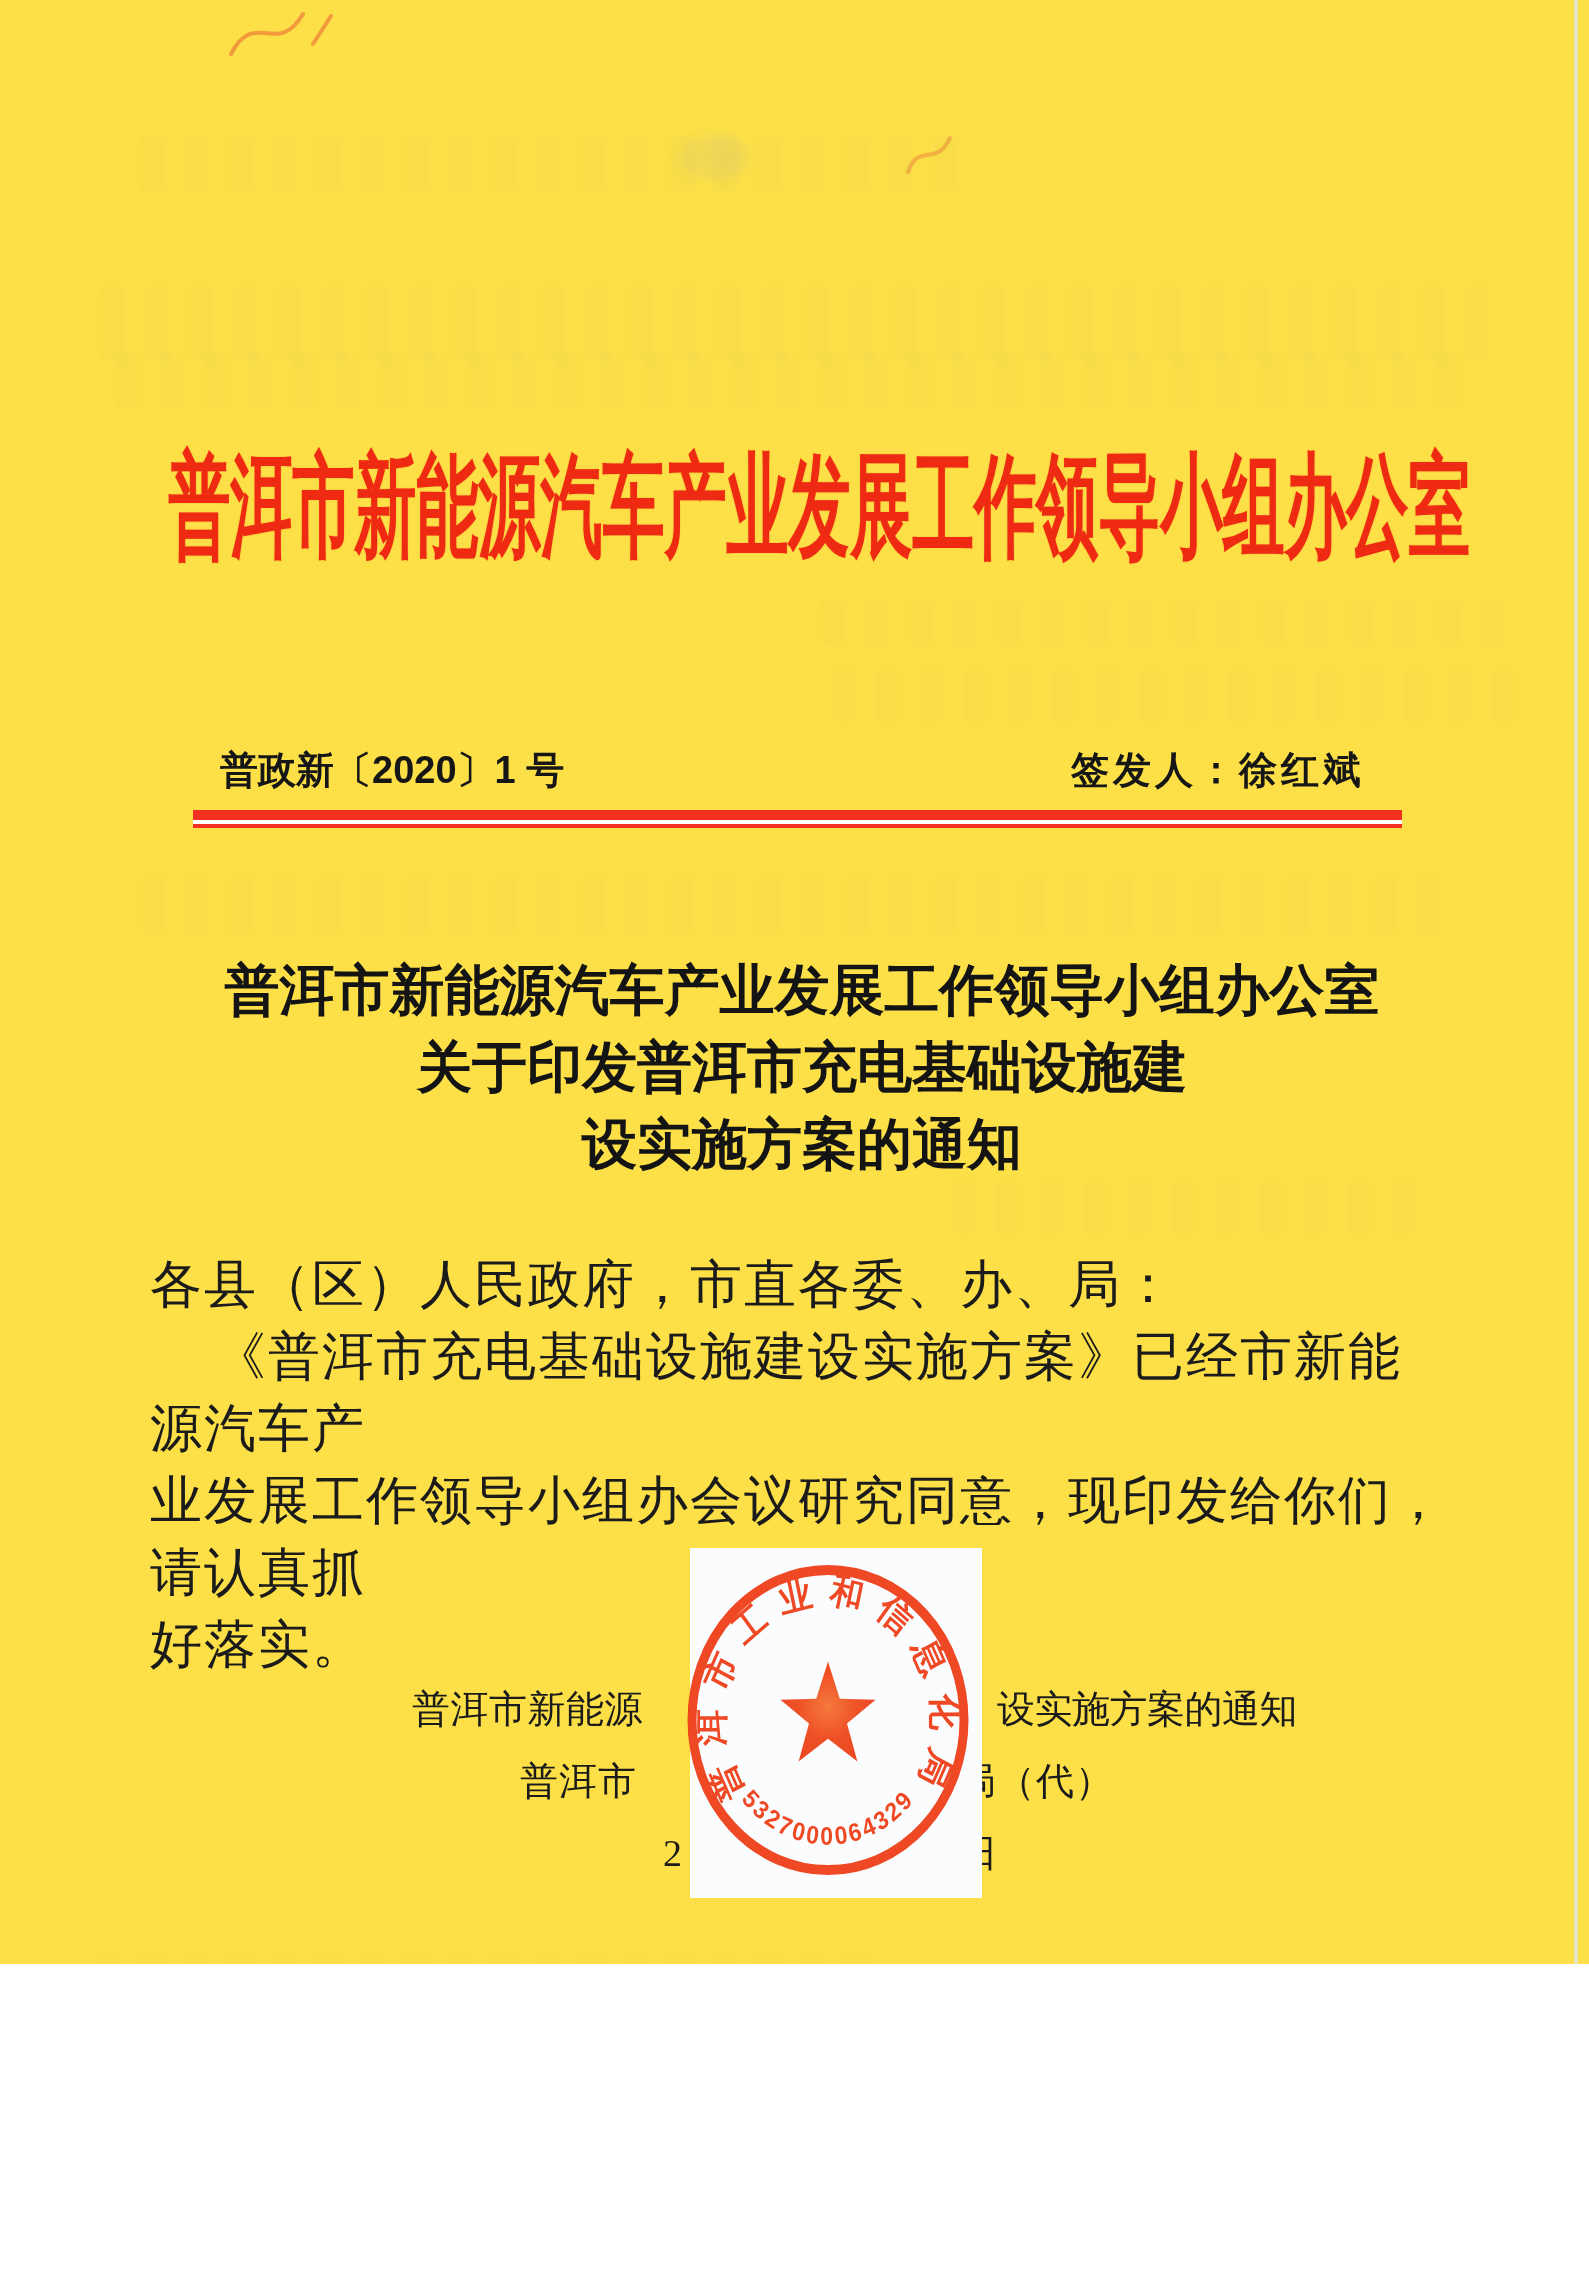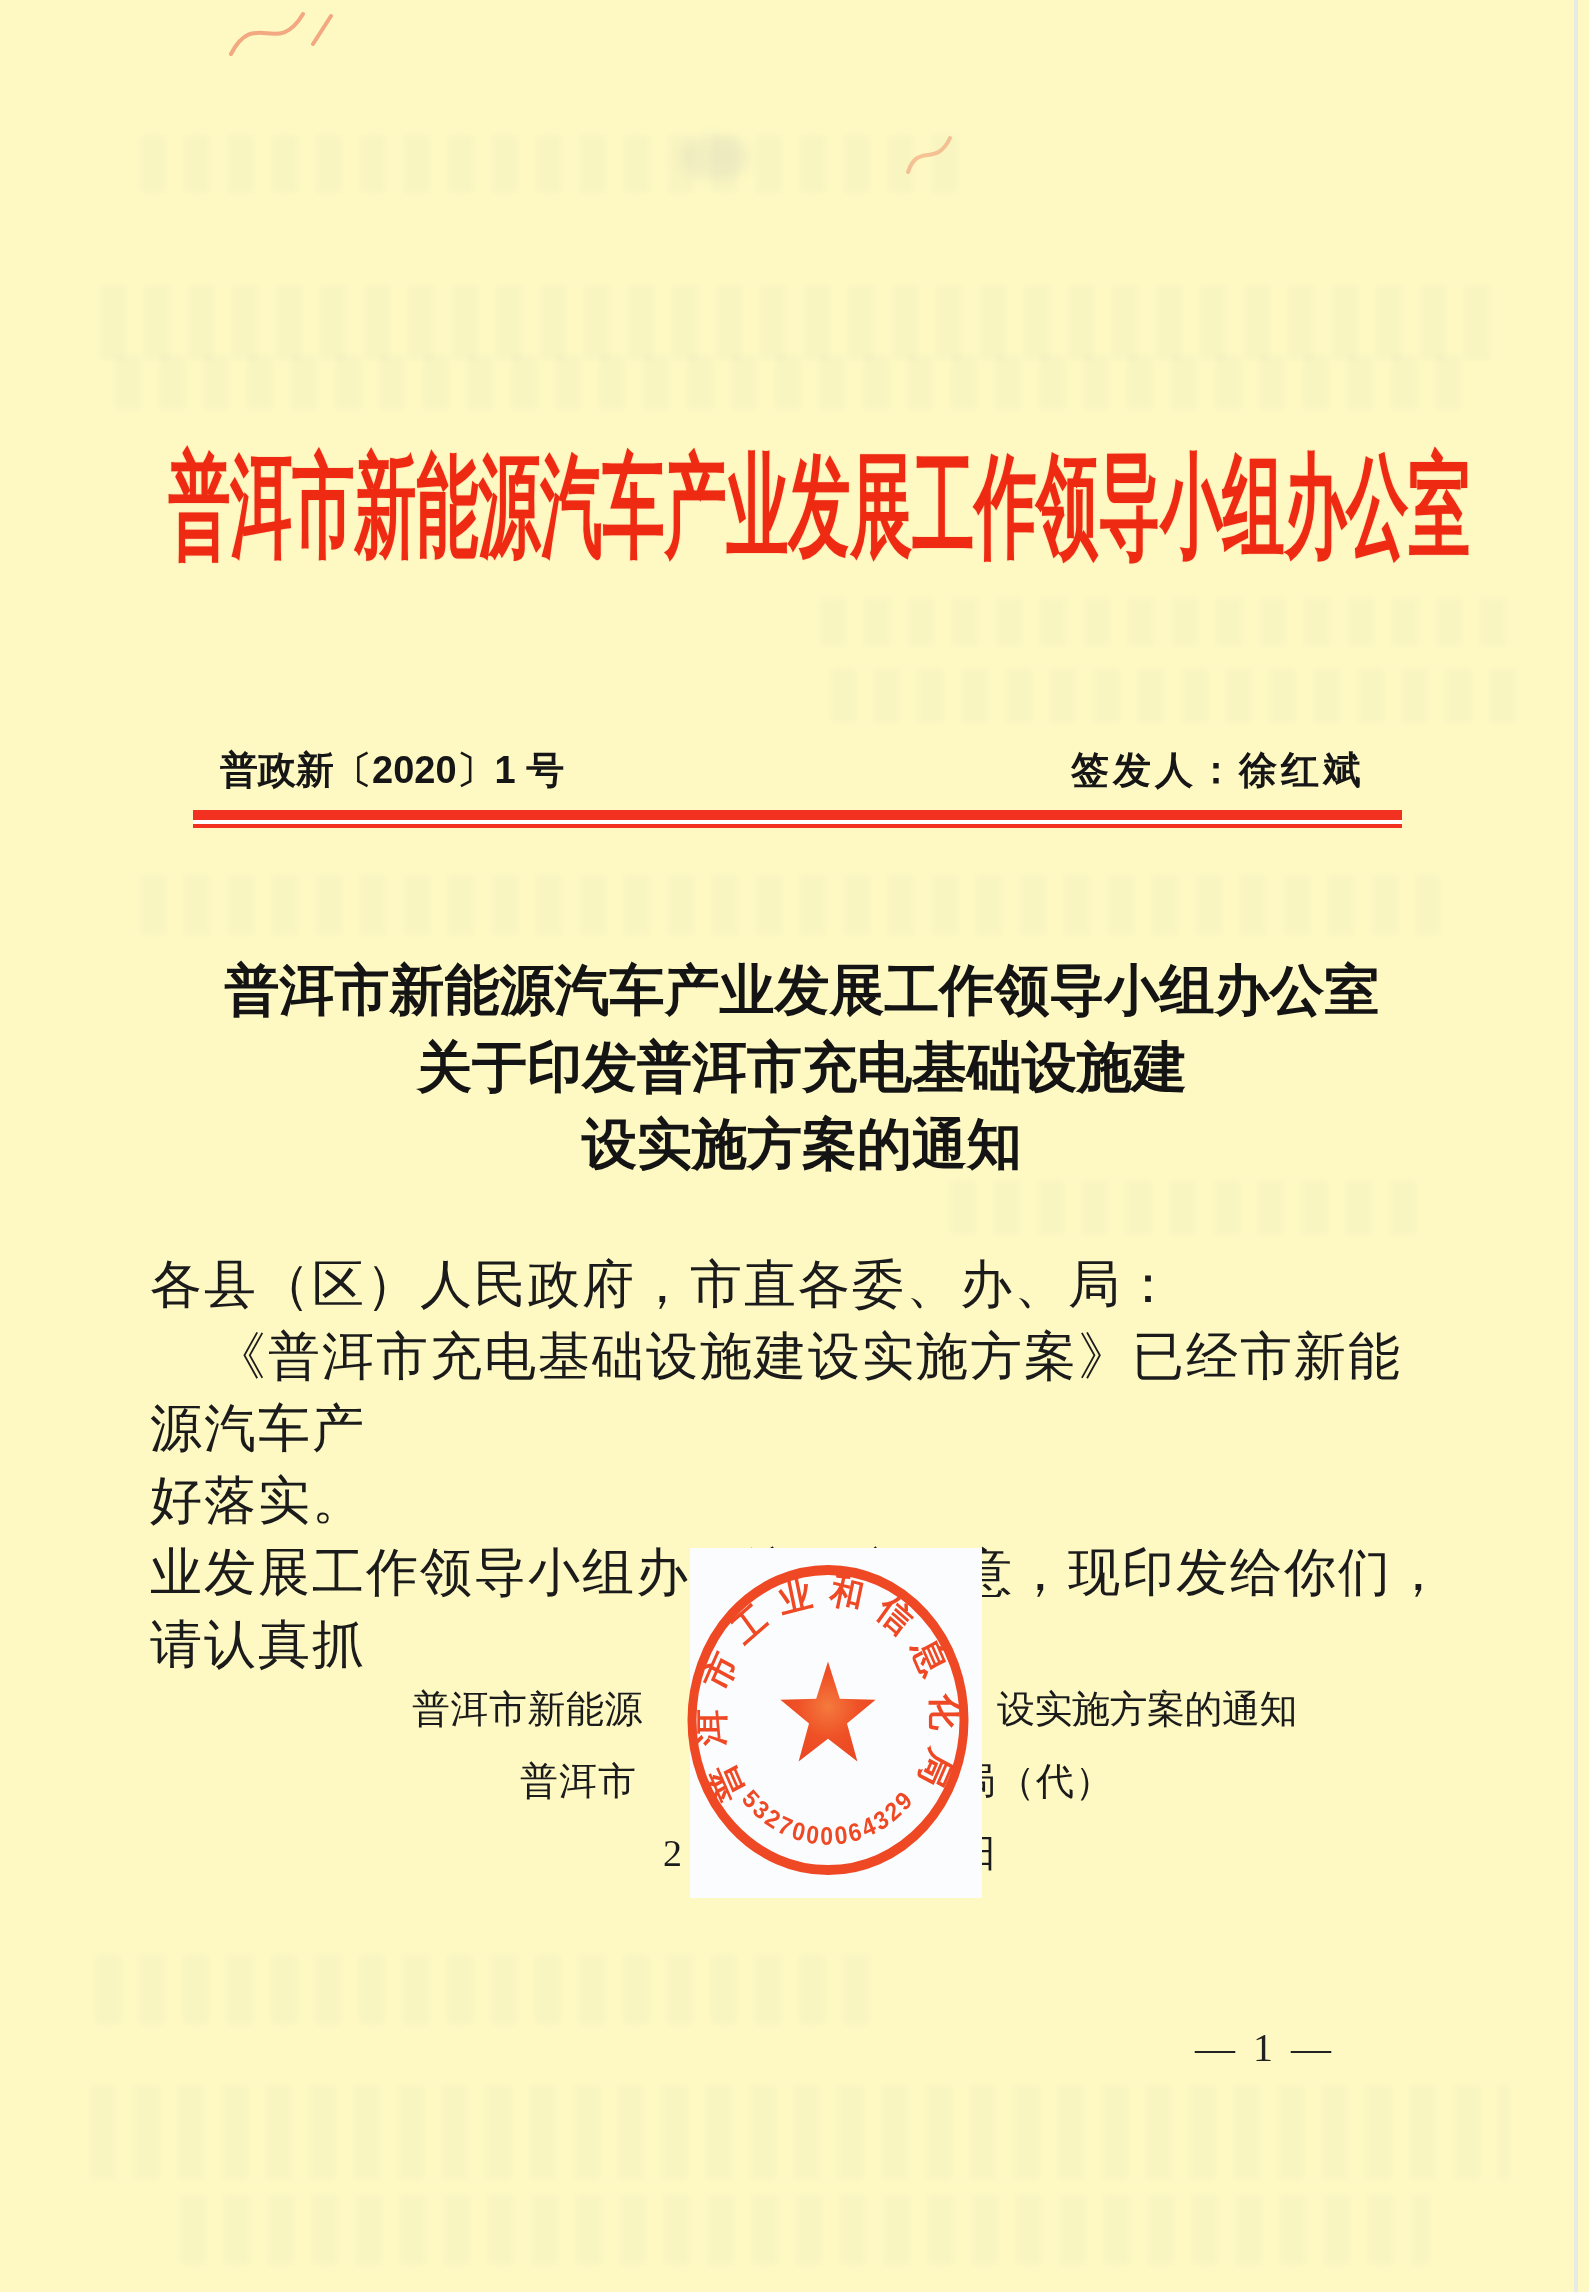--- a/index.html
+++ b/index.html
@@ -1,20 +1,20 @@
 <!DOCTYPE html>
 <html style="--banner-red: #ee2a12; --rule-red: #f23120; --stamp-red: #ee3c14;"><head>
 <meta charset="utf-8">
 <title>Document</title>
 <style>
   html,body{margin:0;padding:0;background:#ffffff;}
   .page{
     position:relative;
-    width:1589px;height:2292px;
-    background:#fef9c3;
+    width:1589px;height:1964px;
+    background:#fde047;
     overflow:hidden;
     font-family:"Liberation Serif","DejaVu Serif",serif;
     color:#1c1c1c;
   }
   
   .ghost{
     position:absolute;
     background:repeating-linear-gradient(90deg, rgba(118,132,158,.55) 0 26px, transparent 26px 44px);
     opacity:.055;
     filter:blur(2px);
@@ -119,22 +119,22 @@
 
   <div class="doc-title">
     <div>普洱市新能源汽车产业发展工作领导小组办公室</div>
     <div>关于印发普洱市充电基础设施建</div>
     <div>设实施方案的通知</div>
   </div>
 
   <div class="body-text">
     <div>各县（区）人民政府，市直各委、办、局：</div>
     <div class="indent">《普洱市充电基础设施建设实施方案》已经市新能源汽车产</div>
+    <div>业发展工作领导小组办会议研究同意，现印发给你们，请认真抓</div>
     <div>好落实。</div>
-    <div>业发展工作领导小组办会议研究同意，现印发给你们，请认真抓</div>
   </div>
 
   <span class="sig" style="left:412px;top:1686px;letter-spacing:0.5px;">普洱市新能源</span>
   <span class="sig" style="left:997px;top:1686px;letter-spacing:-0.5px;">设实施方案的通知</span>
   <span class="sig" style="left:520px;top:1758px;">普洱市</span>
   <span class="sig" style="left:958px;top:1758px;">局（代）</span>
   <span class="sig" style="left:663px;top:1830px;">2</span>
   <span class="sig" style="left:960px;top:1830px;">日</span>
 
   <div class="stamp-backing"></div>

